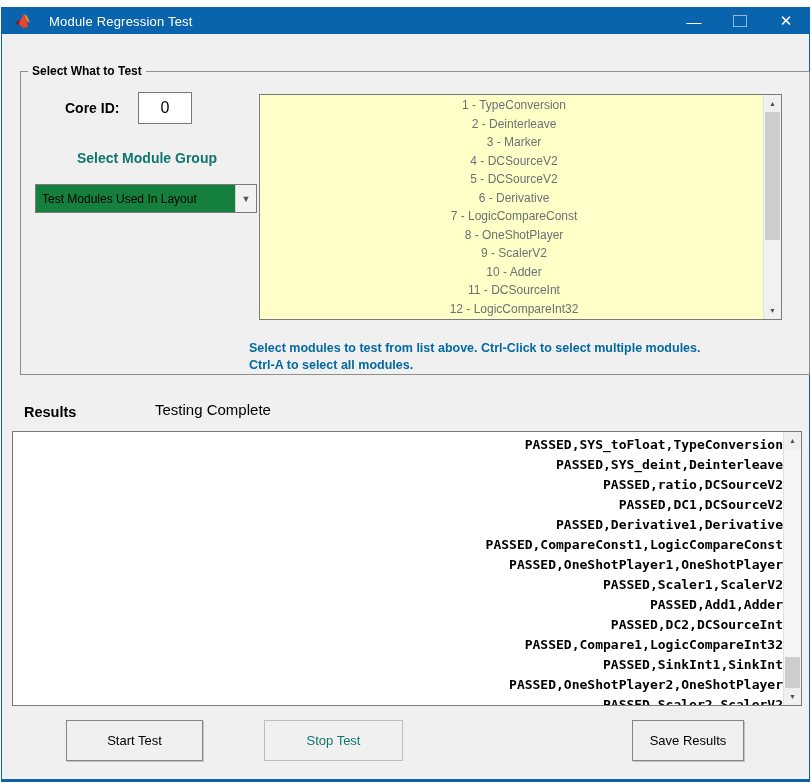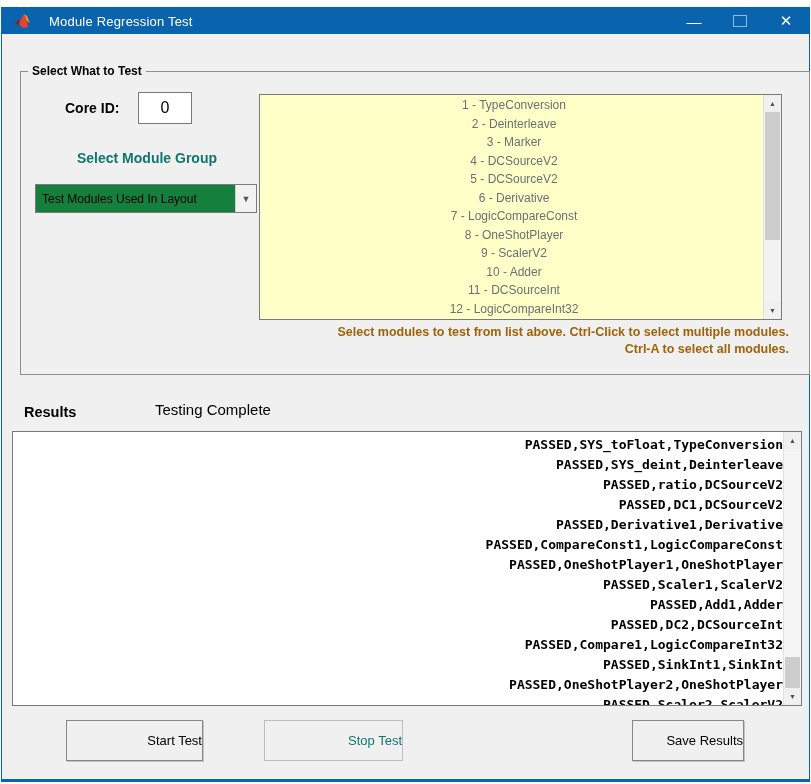--- a/index.html
+++ b/index.html
@@ -37,34 +37,34 @@
   .modlist-items{position:absolute;top:1px;left:0;right:18px;text-align:center;}
   .modlist-items .list-item{font-size:12px;line-height:18.5px;padding-left:5px;color:#6b7172;white-space:nowrap;}
   
   .sb{position:absolute;top:0;right:0;bottom:0;width:17px;background:#f2f2f2;border-left:1px solid #e0e0e0;}
   .sb .arrow{position:absolute;left:0;width:17px;height:17px;display:flex;align-items:center;justify-content:center;
              font-size:7px;color:#505050;background:#f0f0f0;}
   .sb .arrow.up{top:0;}
   .sb .arrow.down{bottom:0;}
   .sb .thumb{position:absolute;left:1px;width:15px;background:#cdcdcd;}
   
-  .help-text{position:absolute;left:228px;top:252px;width:540px;text-align:right;
-             font-size:12.5px;font-weight:bold;color:#a16207;line-height:17px;}
+  .help-text{position:absolute;left:228px;top:268px;width:540px;text-align:left;
+             font-size:12.5px;font-weight:bold;color:#0369a1;line-height:17px;}
   
   .results-label{position:absolute;left:22px;top:396px;font-size:14.5px;font-weight:bold;color:#000;}
   .results-status{position:absolute;left:153px;top:393px;font-size:15px;color:#000;}
   .resultsbox{position:absolute;left:10px;top:423px;width:788px;height:273px;background:#ffffff;
               border:1px solid #7a7a7a;overflow:hidden;}
   .results-lines{position:absolute;top:3px;left:0;right:18px;overflow:hidden;height:270px;text-align:right;}
   .results-lines .list-item{font-family:"DejaVu Sans Mono","Liberation Mono",monospace;font-weight:bold;
                             font-size:13px;line-height:20px;padding-left:5px;color:#000;white-space:nowrap;}
   .resultsbox .sb{background:#f5f5f5;}
   
   .push-btn{position:absolute;top:712px;height:39px;background:#f0f0f0;border:1px solid #868686;
-            box-shadow:1px 1px 0 rgba(0,0,0,0.18);display:flex;align-items:center;justify-content:flex-end;
+            box-shadow:1px 1px 0 rgba(0,0,0,0.18);display:flex;align-items:center;justify-content:center;
             font-size:13px;color:#000;cursor:default;}
   .push-btn.disabled{color:#0f766e;border-color:#bdbdbd;box-shadow:none;}
   #btn-start{left:64px;width:135px;}
   #btn-stop{left:262px;width:137px;}
   #btn-save{left:630px;width:110px;}
 </style>
 </head>
 <body>
 
 <div class="screen">

